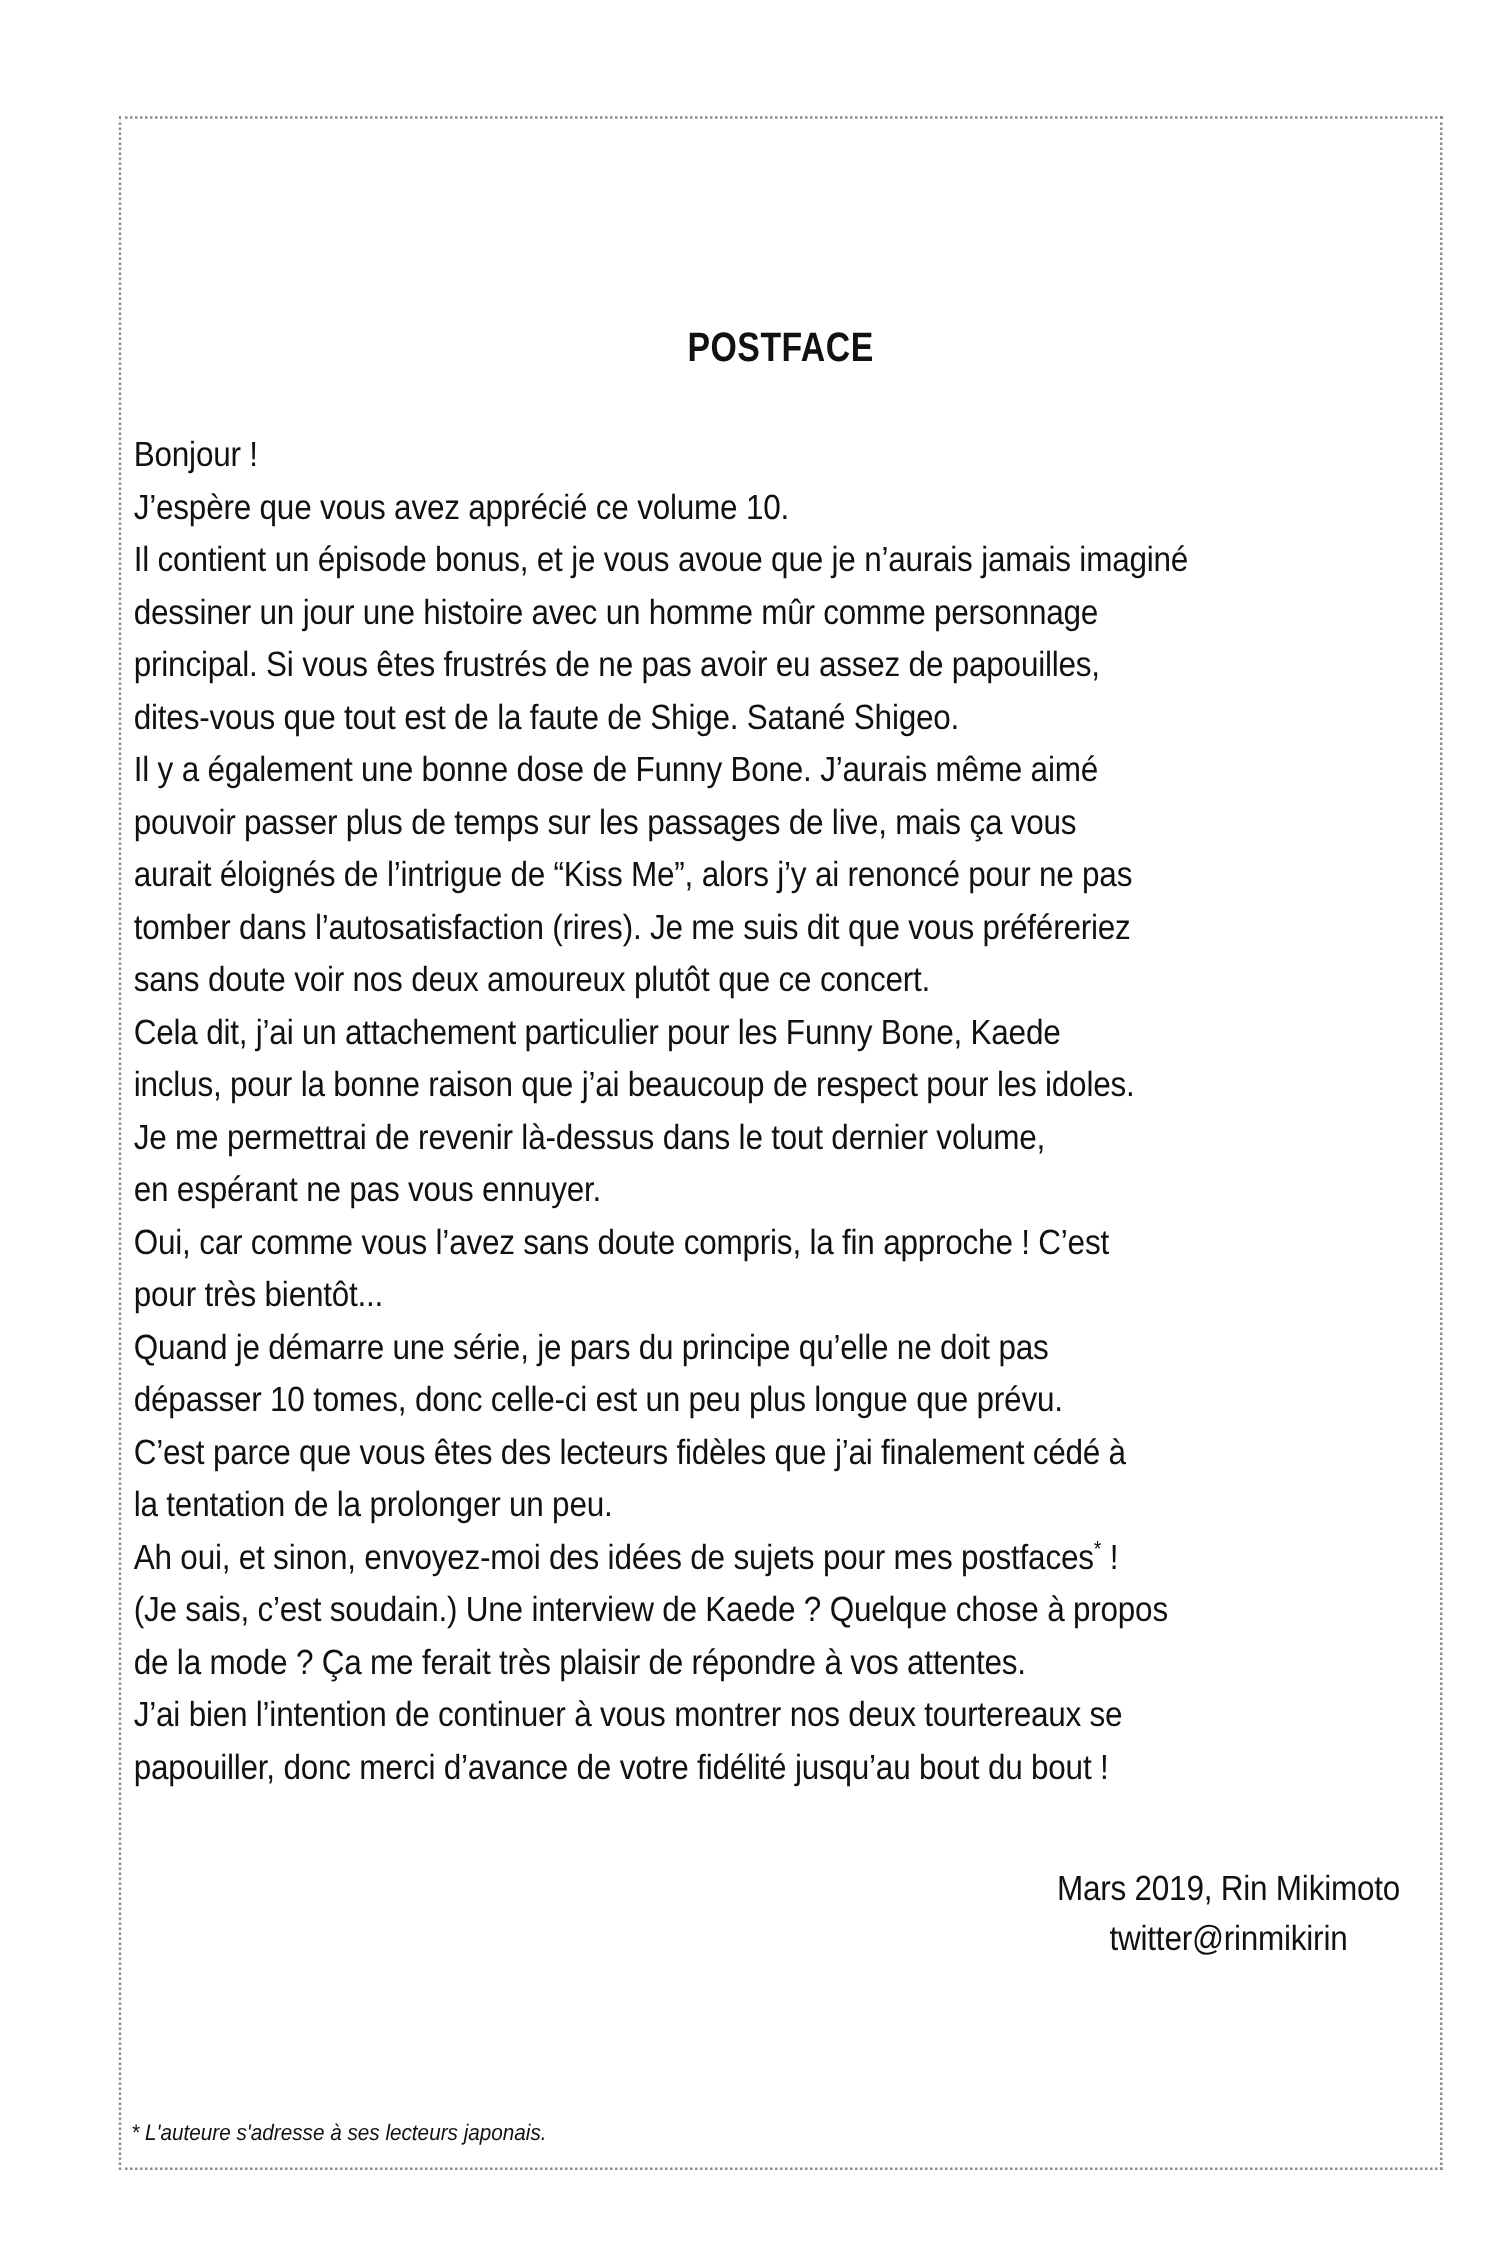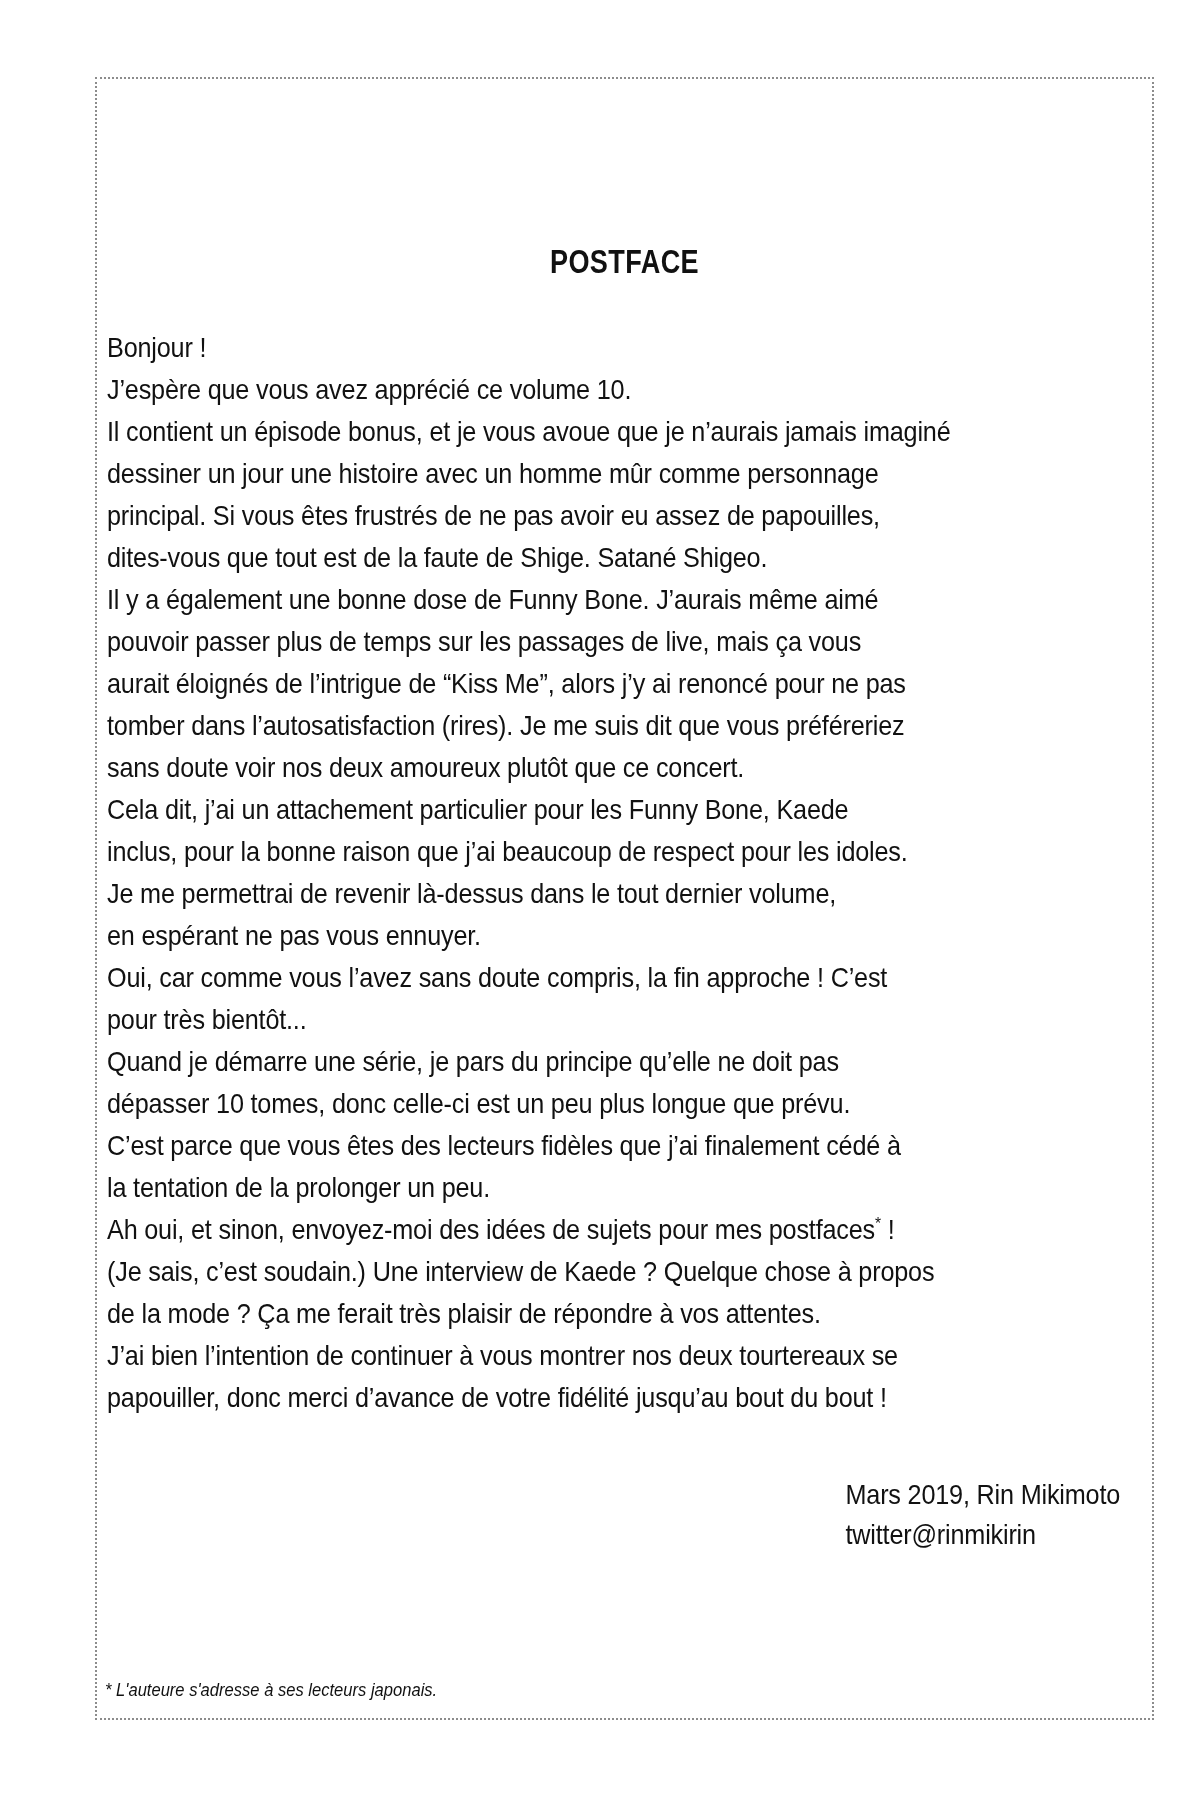--- a/index.html
+++ b/index.html
@@ -14,20 +14,21 @@
     height: 1800px;
     position: relative;
     font-family: "Liberation Sans", "DejaVu Sans", sans-serif;
     color: var(--text);
     overflow: hidden;
   }
   .page {
     position: absolute;
     inset: 0;
     background: var(--bg);
+    margin-top: 16px;
   }
   .frame {
     position: absolute;
     left: 95px;
     top: 77px;
     width: 1059px;
     height: 1643px;
     border: 2px dotted var(--border);
   }
   .title {
@@ -59,21 +60,21 @@
   }
   .line sup {
     font-size: 0.62em;
     vertical-align: super;
     line-height: 0;
   }
   .signature {
     position: absolute;
     right: 32px;
     top: 1396px;
-    text-align: left;
+    text-align: center;
   }
   .sig-line {
     font-size: 28px;
     line-height: 40px;
     letter-spacing: -0.2px;
     white-space: nowrap;
     transform: scaleX(0.90);
     transform-origin: 100% 50%;
   }
   .footnote {

